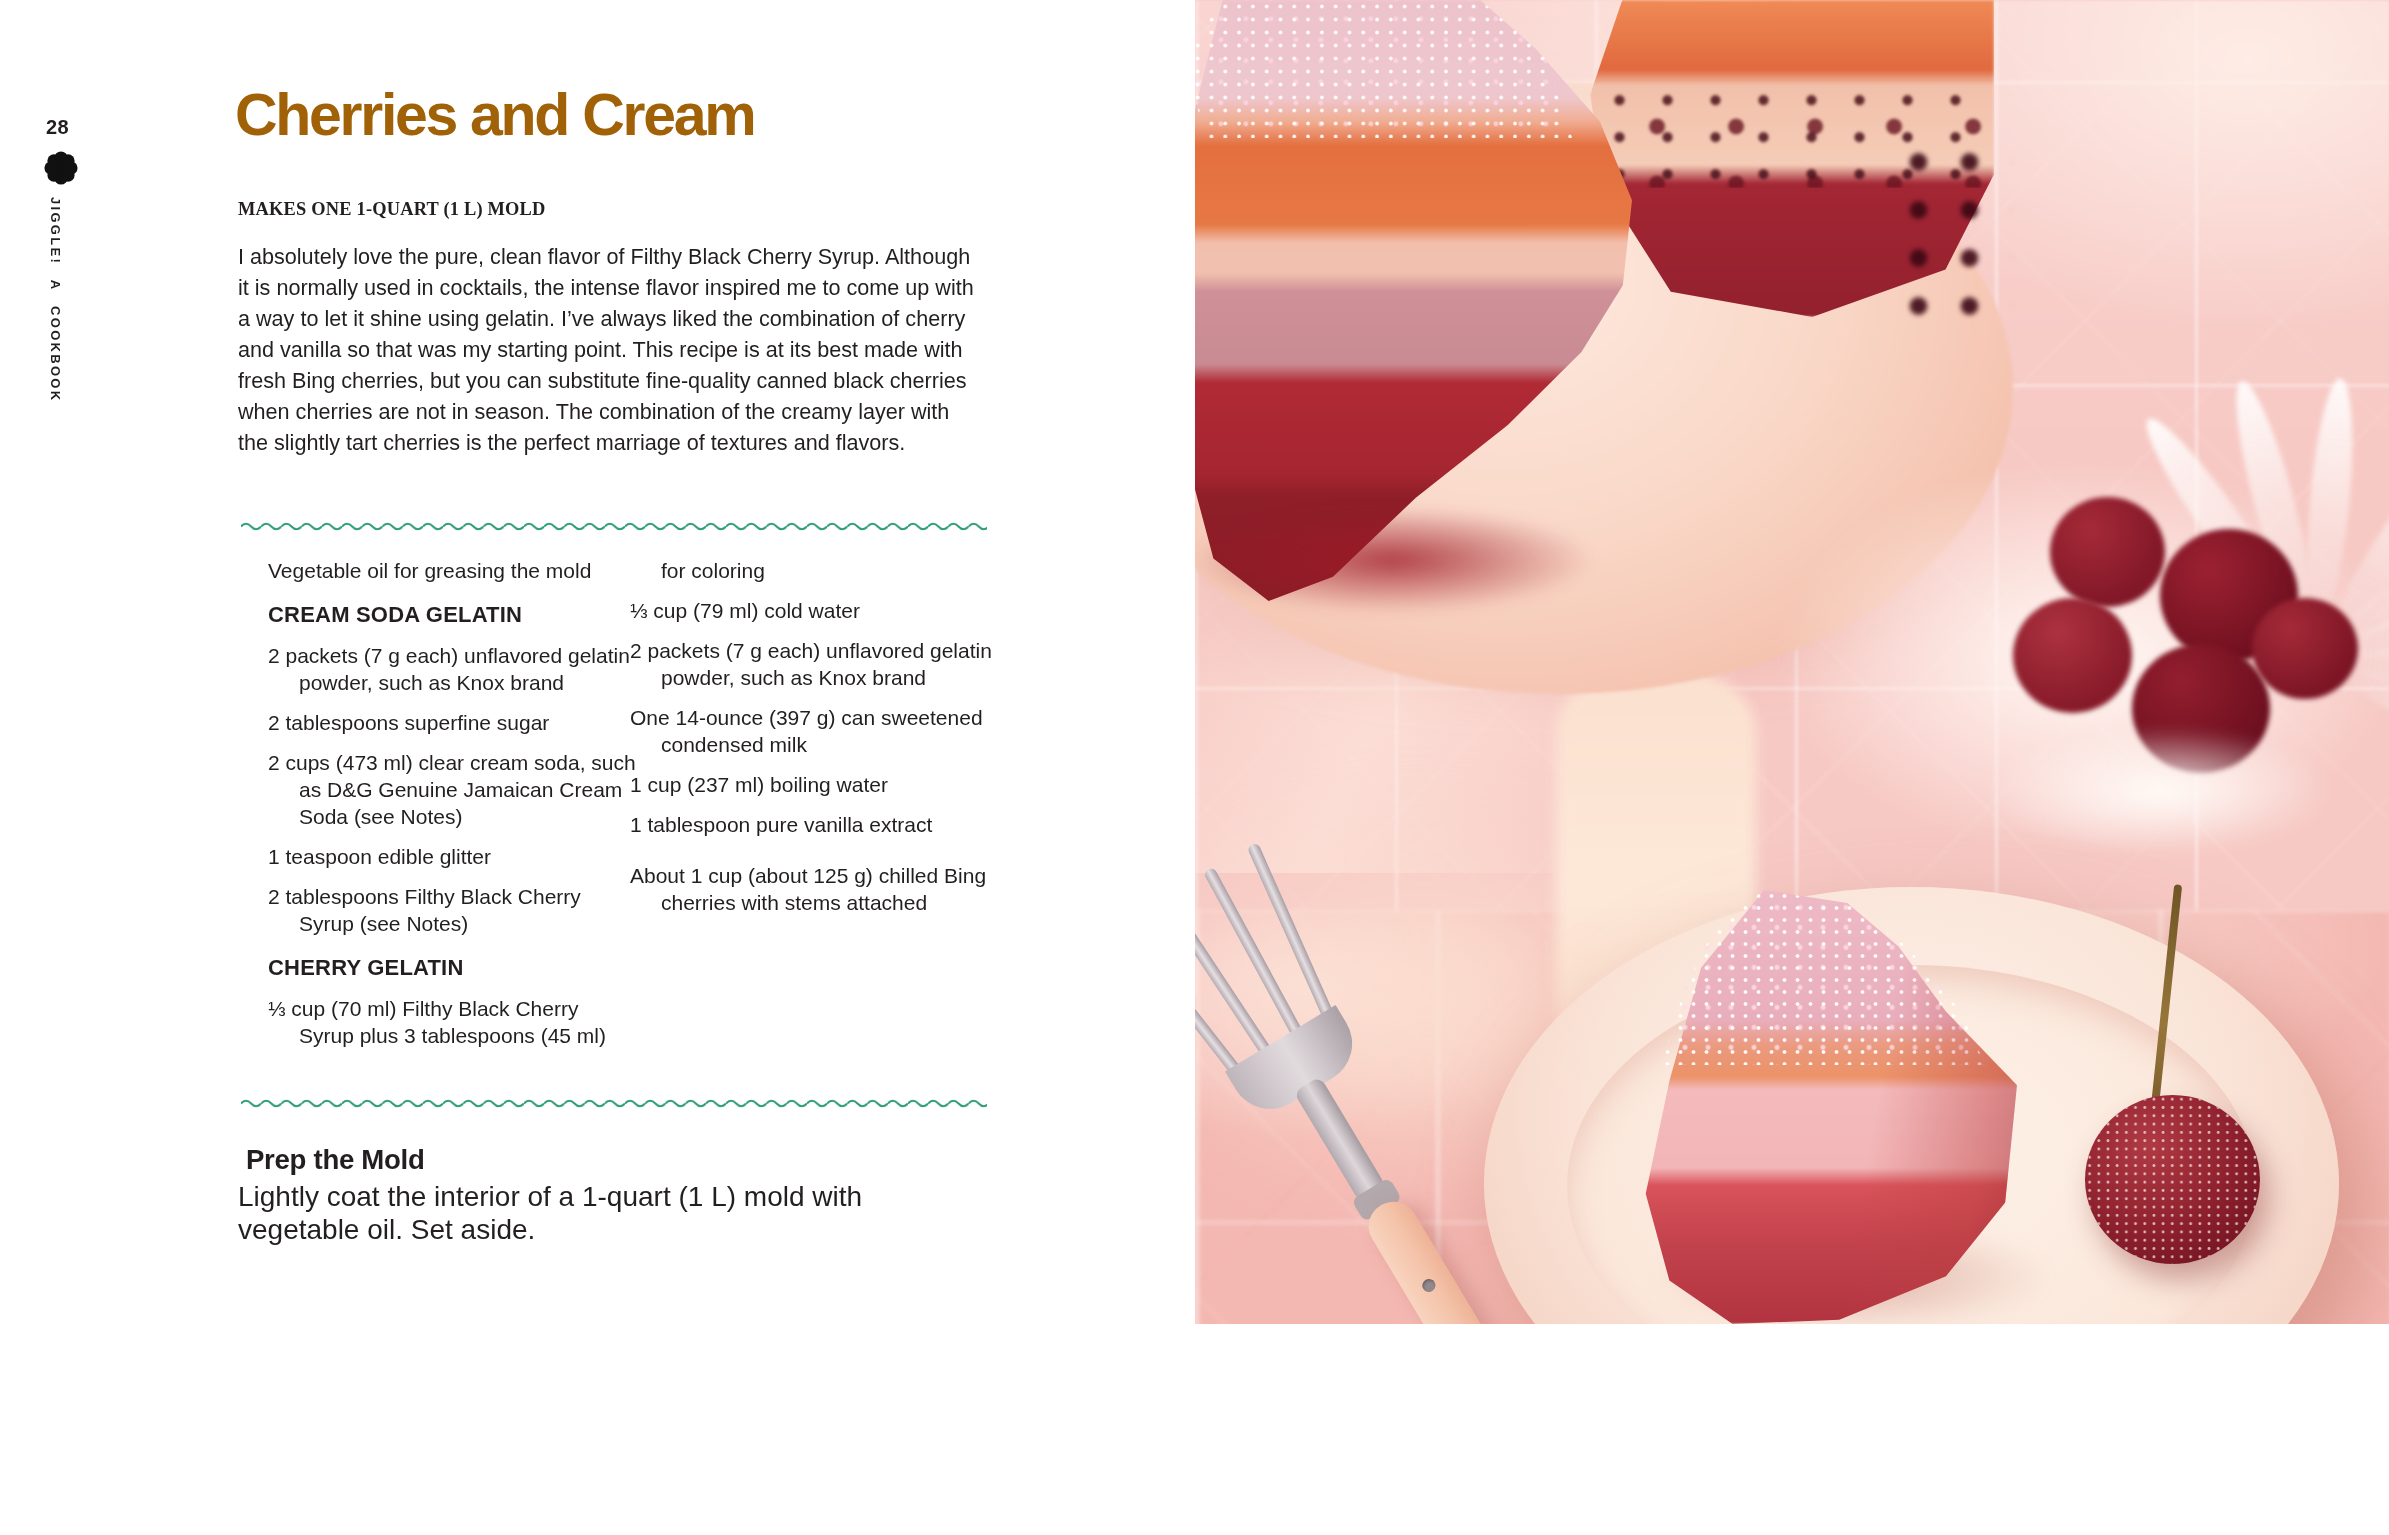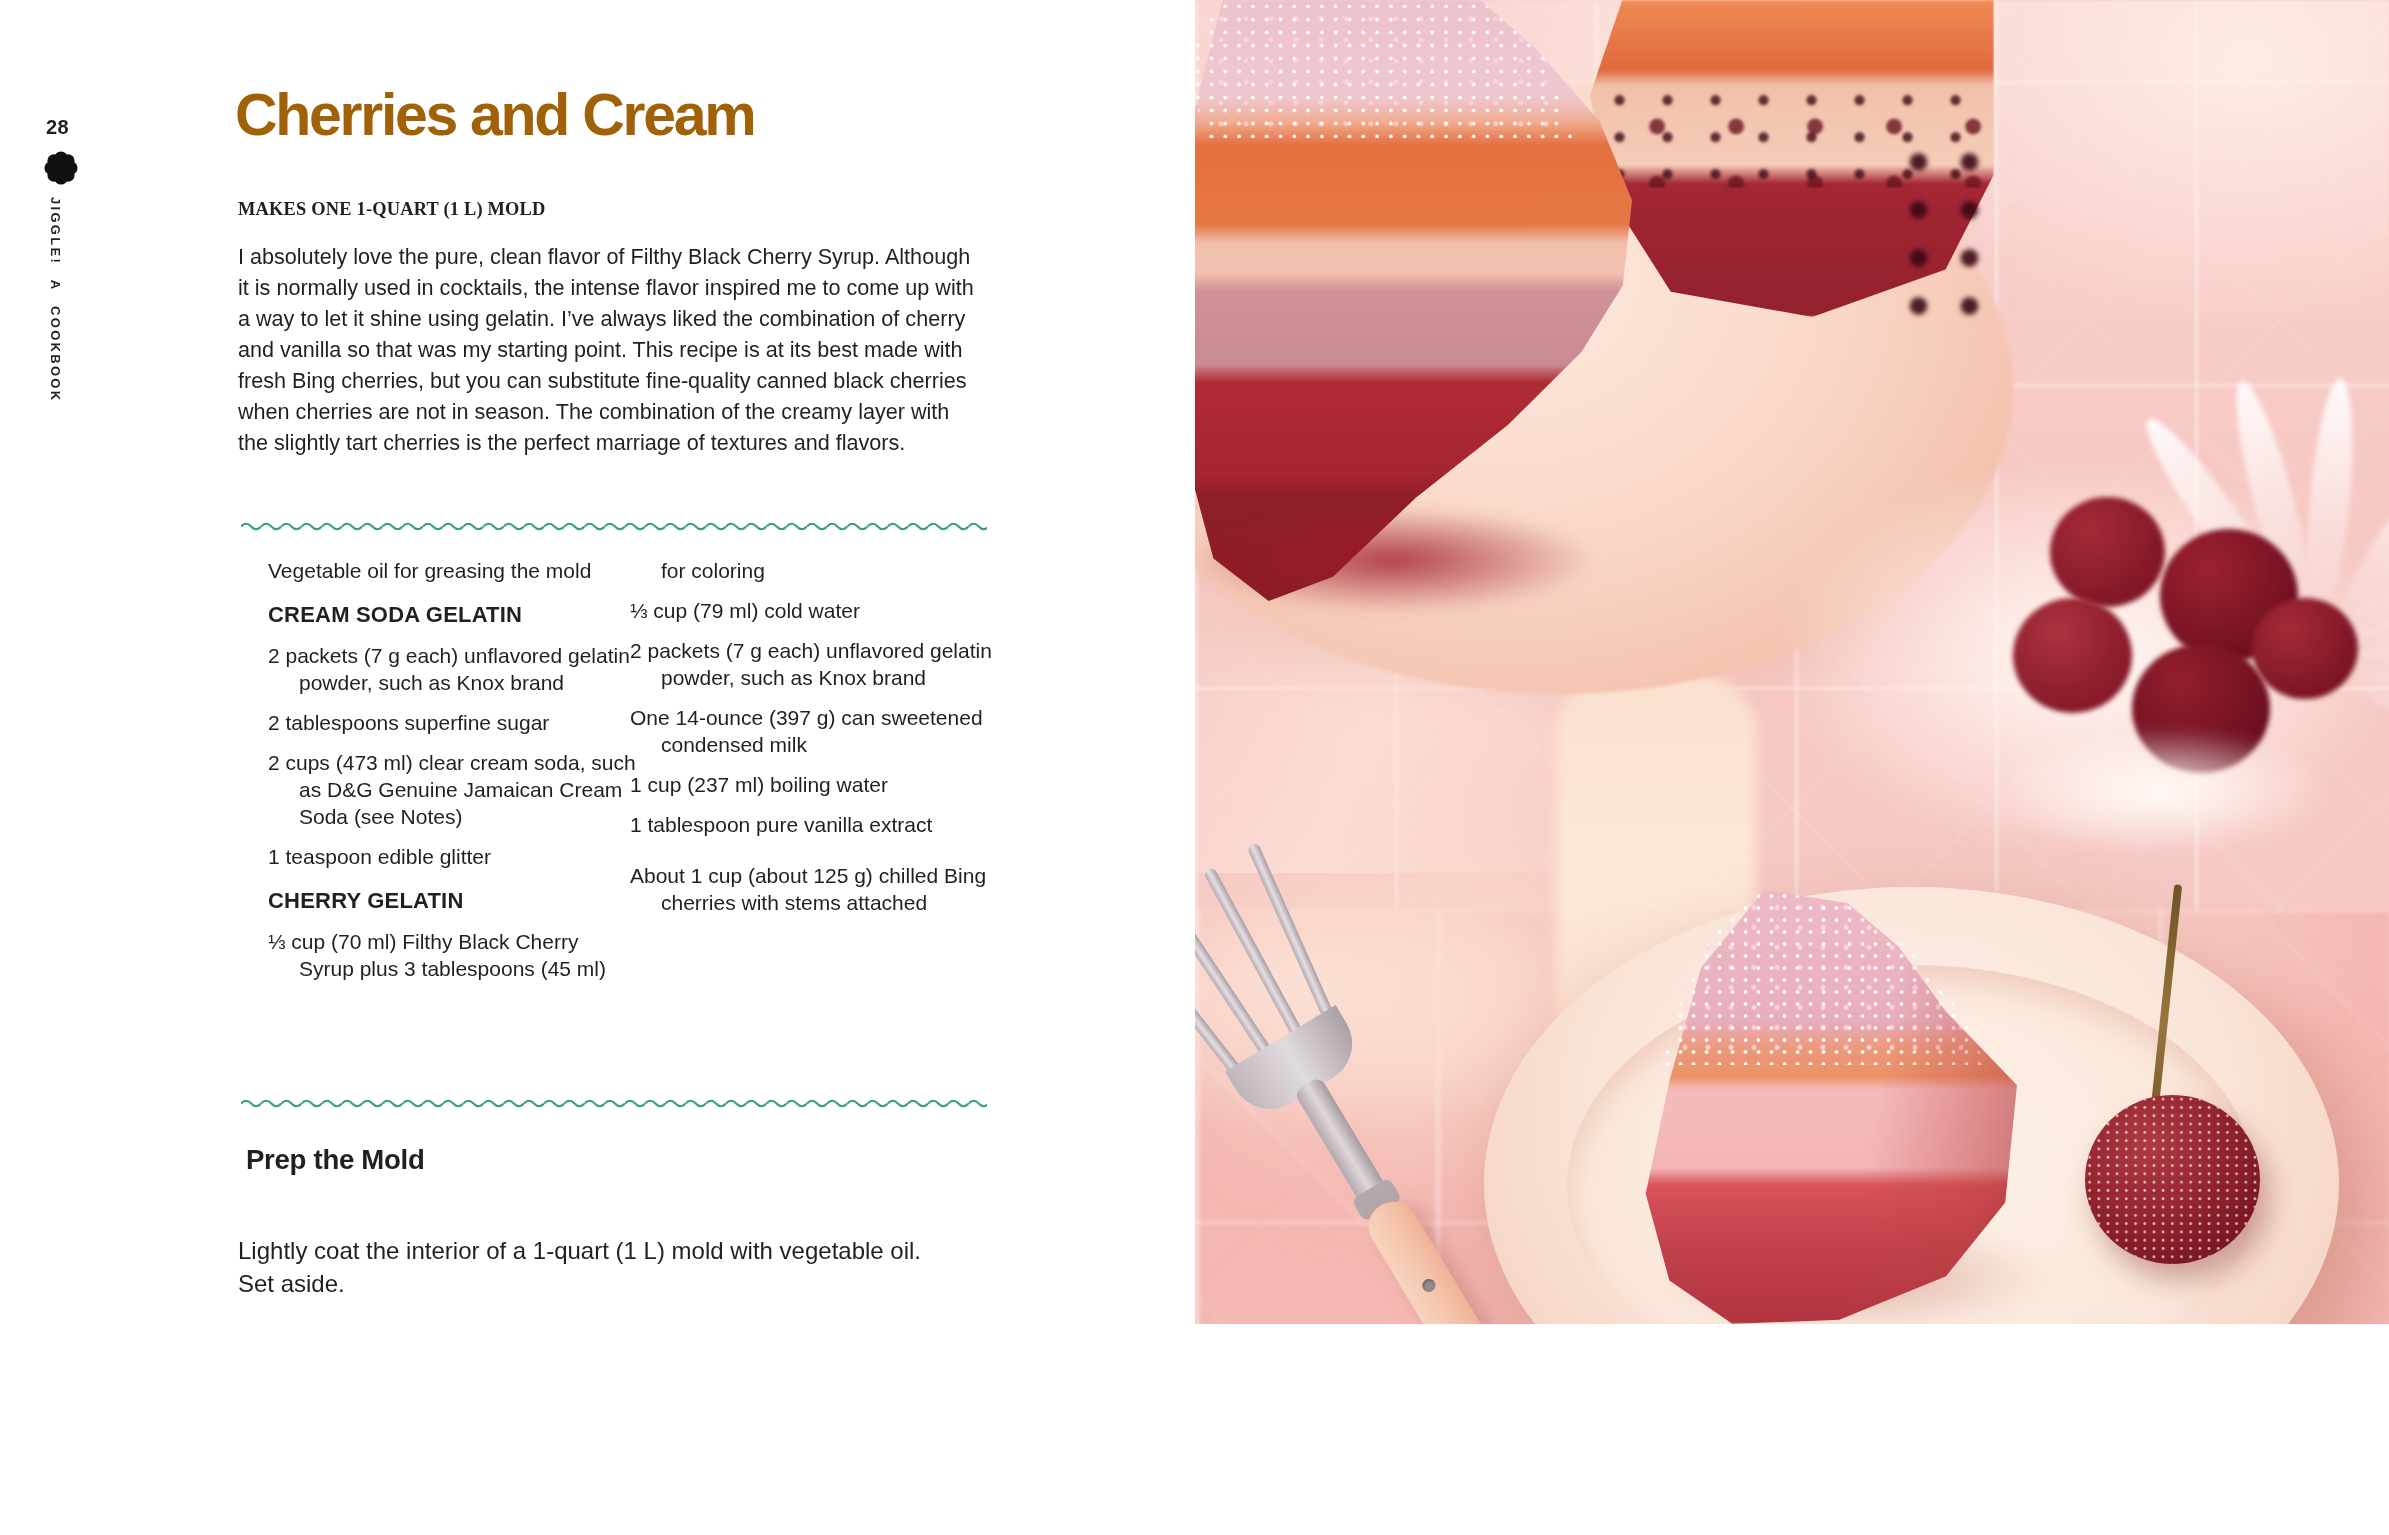--- a/index.html
+++ b/index.html
@@ -23,21 +23,21 @@
 
   .ing-col{position:absolute;top:557px;font-size:21px;line-height:27px;}
   #ing-col1{left:241px;width:371px;margin-left:27px;}
   #ing-col2{left:630px;width:362px;}
   .ing{margin:0 0 13px 0;padding-left:31px;text-indent:-31px;}
   .ing-cont{margin:0 0 13px 0;padding-left:31px;text-indent:0;}
   .ing-head{margin:16.5px 0 14.7px 0;font-size:22px;font-weight:bold;letter-spacing:0.2px;}
   .gap{margin-top:24px;}
 
   #step-head{left:238px;top:1136px;font-size:27.6px;font-weight:bold;letter-spacing:-0.3px;}
-  #step-text{left:238px;top:1234px;width:717px;font-size:24px;line-height:33px;}
+  #step-text{left:238px;top:1180px;width:717px;font-size:28px;line-height:33px;}
   #continued{left:643px;top:1430px;width:345px;text-align:right;font-size:18.4px;font-style:italic;}
 
   
   #photo{position:absolute;left:1195px;top:0;width:1195px;height:1536px;overflow:hidden;background:#f6c5c0;}
   #photo .abs{position:absolute;}
   #wall{left:0;top:0;width:1195px;height:993px;
     background-color:#f7c9c4;
     background-image:
       radial-gradient(ellipse 570px 386px at 88% 6%, rgba(255,240,233,.85), rgba(255,240,233,0) 70%),
       linear-gradient(180deg, rgba(255,255,255,.22), rgba(255,255,255,0) 45%),
@@ -209,20 +209,21 @@
     <rect width="812" height="14" fill="url(#wavep1)"></rect>
   </svg>
 
   <div class="ing-col" id="ing-col1" data-interactable="false">
     <p class="ing" data-interactable="false">Vegetable oil for greasing the mold</p>
     <h4 class="ing-head" data-interactable="false">CREAM SODA GELATIN</h4>
     <p class="ing" data-interactable="false">2 packets (7 g each) unflavored gelatin powder, such as Knox brand</p>
     <p class="ing" data-interactable="false">2 tablespoons superfine sugar</p>
     <p class="ing" data-interactable="false">2 cups (473 ml) clear cream soda, such as D&amp;G Genuine Jamaican Cream Soda (see Notes)</p>
     <p class="ing" data-interactable="false">1 teaspoon edible glitter</p>
+    <p class="ing" data-interactable="false">2 tablespoons Filthy Black Cherry Syrup (see Notes)</p>
     <h4 class="ing-head" data-interactable="false">CHERRY GELATIN</h4>
     <p class="ing" data-interactable="false">⅓ cup (70 ml) Filthy Black Cherry Syrup plus 3 tablespoons (45 ml)</p>
   </div>
 
   <div class="ing-col" id="ing-col2" data-interactable="false">
     <p class="ing-cont" data-interactable="false">for coloring</p>
     <p class="ing" data-interactable="false">⅓ cup (79 ml) cold water</p>
     <p class="ing" data-interactable="false">2 packets (7 g each) unflavored gelatin powder, such as Knox brand</p>
     <p class="ing" data-interactable="false">One 14-ounce (397 g) can sweetened condensed milk</p>
     <p class="ing" data-interactable="false">1 cup (237 ml) boiling water</p>

